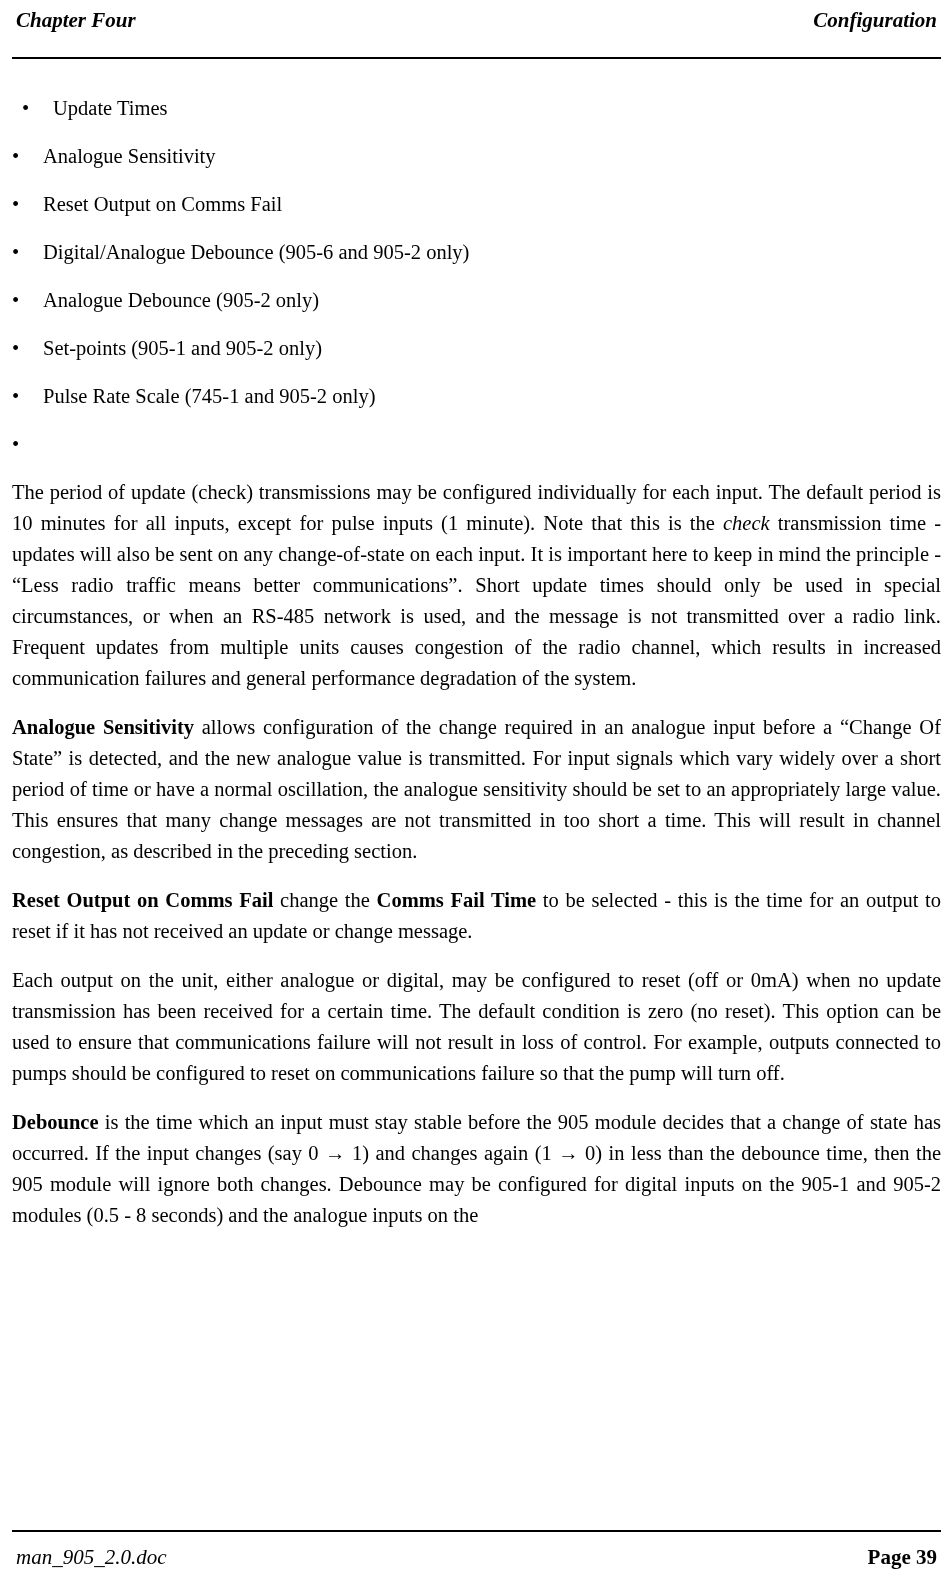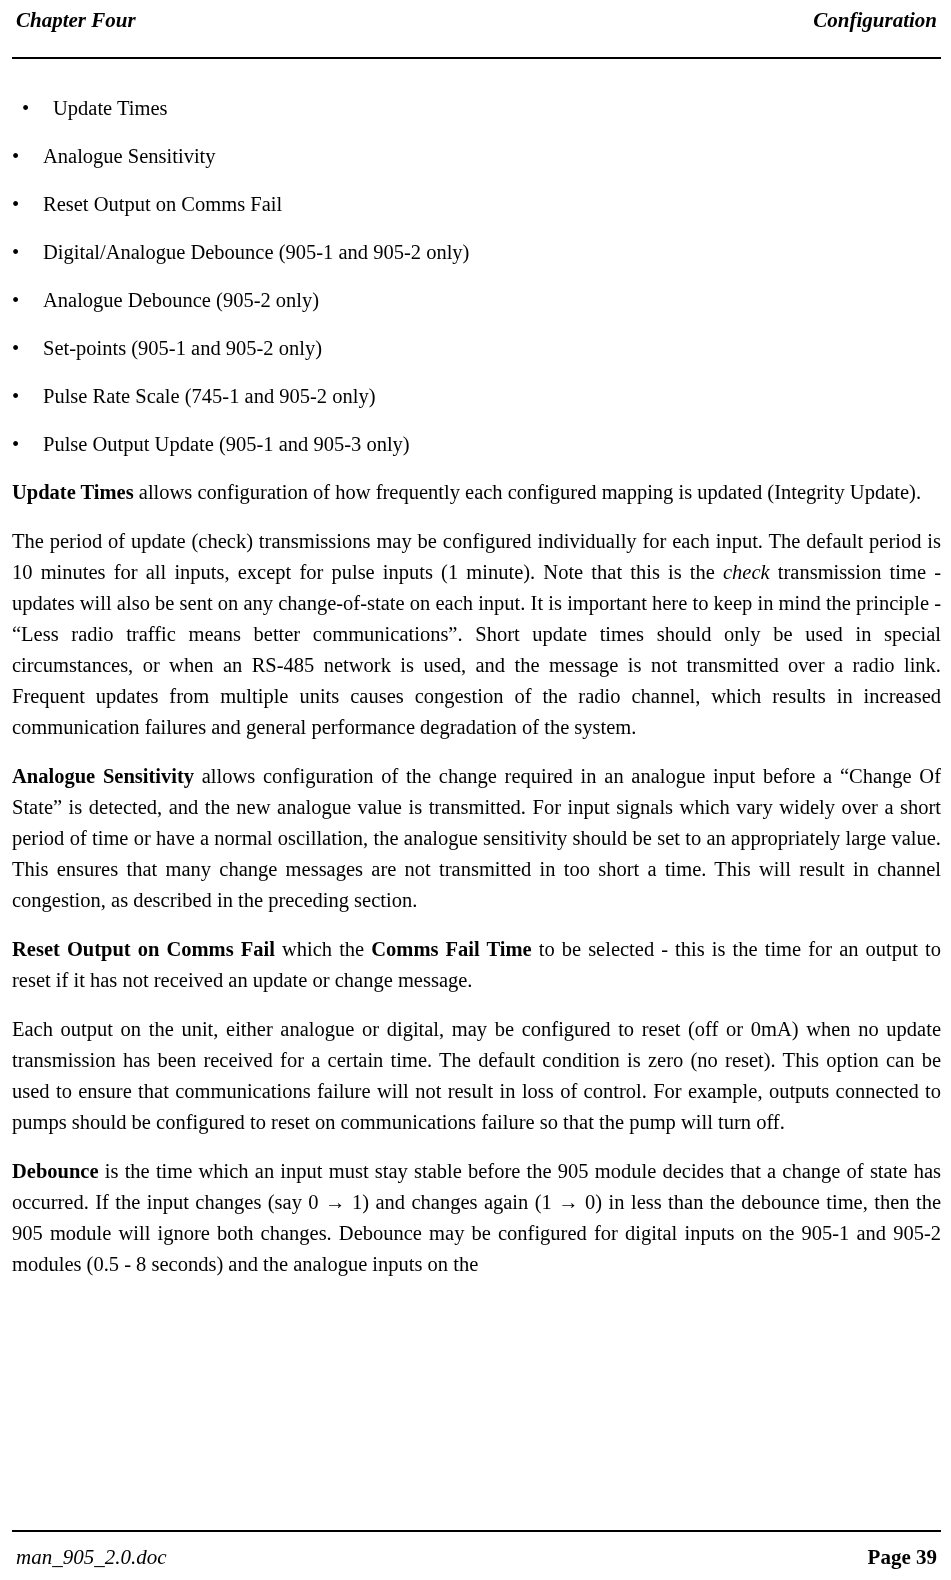--- a/index.html
+++ b/index.html
@@ -68,44 +68,42 @@
         <div class="bullet-item">
           <span class="bullet-glyph">•</span>
           <span class="bullet-text">Analogue Sensitivity</span>
         </div>
         <div class="bullet-item">
           <span class="bullet-glyph">•</span>
           <span class="bullet-text">Reset Output on Comms Fail</span>
         </div>
         <div class="bullet-item">
           <span class="bullet-glyph">•</span>
-          <span class="bullet-text">Digital/Analogue Debounce (905-1 and 905-2 only)</span>
+          <span class="bullet-text">Digital/Analogue Debounce (905-6 and 905-2 only)</span>
         </div>
         <div class="bullet-item">
           <span class="bullet-glyph">•</span>
           <span class="bullet-text">Analogue Debounce (905-2 only)</span>
         </div>
         <div class="bullet-item">
           <span class="bullet-glyph">•</span>
           <span class="bullet-text">Set-points (905-1 and 905-2 only)</span>
         </div>
         <div class="bullet-item">
           <span class="bullet-glyph">•</span>
           <span class="bullet-text">Pulse Rate Scale (745-1 and 905-2 only)</span>
         </div>
         <div class="bullet-item">
           <span class="bullet-glyph">•</span>
-          <span class="bullet-text">Pulse Output Update (905-1 and 905-3 only)</span>
         </div>
       </div>
     <div id="paragraphs">
-        <p class="para"><span class="b">Update Times</span><span>  allows configuration of how frequently each configured mapping is updated (Integrity Update).</span></p>
         <p class="para"><span>The period of update (check) transmissions may be configured individually for each input.  The default period is 10 minutes for all inputs, except for pulse inputs (1 minute).  Note that this is the </span><span class="i">check</span><span> transmission time - updates will also be sent on any change-of-state on each input.  It is important here to keep in mind the principle - “Less radio traffic means better communications”. Short update times should only be used in special circumstances, or when an RS-485 network is used, and the message is not transmitted over a radio link. Frequent updates from multiple units causes congestion of the radio channel, which results in increased communication failures and general performance degradation of the system.</span></p>
         <p class="para"><span class="b">Analogue Sensitivity</span><span> allows configuration of the change required in an analogue input before a “Change Of State” is detected, and the new analogue value is transmitted. For input signals which vary widely over a short period of time or have a normal oscillation, the analogue sensitivity should be set to an appropriately large value. This ensures that many change messages are not transmitted in too short a time. This will result in channel congestion, as described in the preceding section.</span></p>
-        <p class="para"><span class="b">Reset Output on Comms Fail</span><span>  which the </span><span class="b">Comms Fail Time</span><span> to be selected  -  this is the time  for an output to reset if it has not received an update or change message.</span></p>
+        <p class="para"><span class="b">Reset Output on Comms Fail</span><span>  change the </span><span class="b">Comms Fail Time</span><span> to be selected  -  this is the time  for an output to reset if it has not received an update or change message.</span></p>
         <p class="para"><span>Each output on the unit, either analogue or digital,  may be configured to reset (off or 0mA) when no update transmission has been received for a certain time. The default condition is zero (no reset). This option can be used to ensure that communications failure will not result in loss of control.  For example, outputs connected to pumps should be configured to reset on communications failure so that the pump will turn off.</span></p>
         <p class="para"><span class="b">Debounce</span><span> is the time which an input must stay stable before the 905 module decides that a change of state has occurred.  If the input changes (say 0 → 1) and changes again (1 → 0) in less than the debounce time,  then the 905 module will ignore both changes.  Debounce may be configured for digital inputs on the 905-1 and 905-2 modules (0.5 - 8 seconds) and the analogue inputs on the</span></p>
       </div>
   </div>
 
   <div class="footer-row">
     <span class="footer-left">man_905_2.0.doc</span>
     <span class="footer-right">Page 39</span>
   </div>
 

